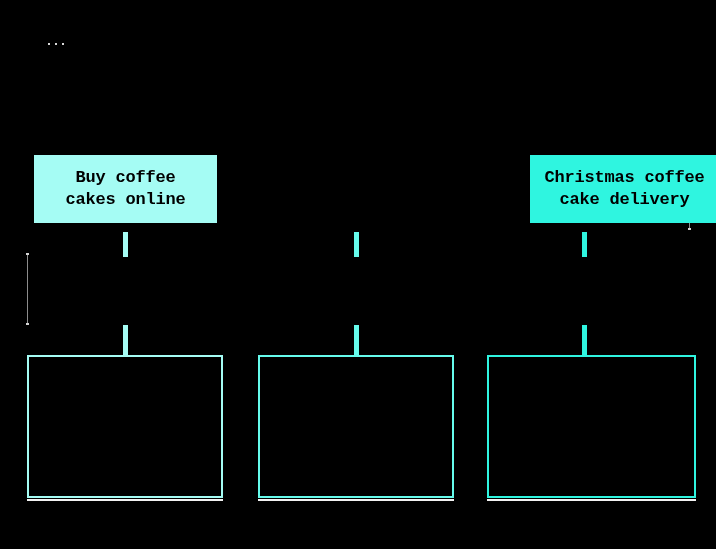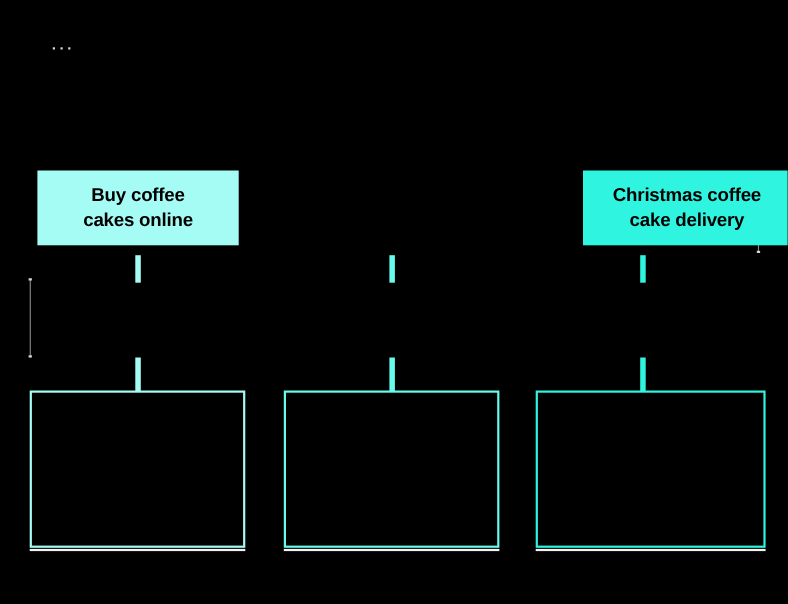--- a/index.html
+++ b/index.html
@@ -71,20 +71,21 @@
   .node-top {
     position: absolute;
     top: 155px;
     height: 68px;
     display: flex;
     align-items: center;
     justify-content: center;
     text-align: center;
     box-sizing: border-box;
     padding: 11px 6px;
+    font-family: Liberation Mono, monospace;
   }
   .node-top .label {
     color: #000000;
     font-size: 17px;
     font-weight: bold;
     line-height: 1.30;
     letter-spacing: -0.2px;
     white-space: pre-line;
   }
 

